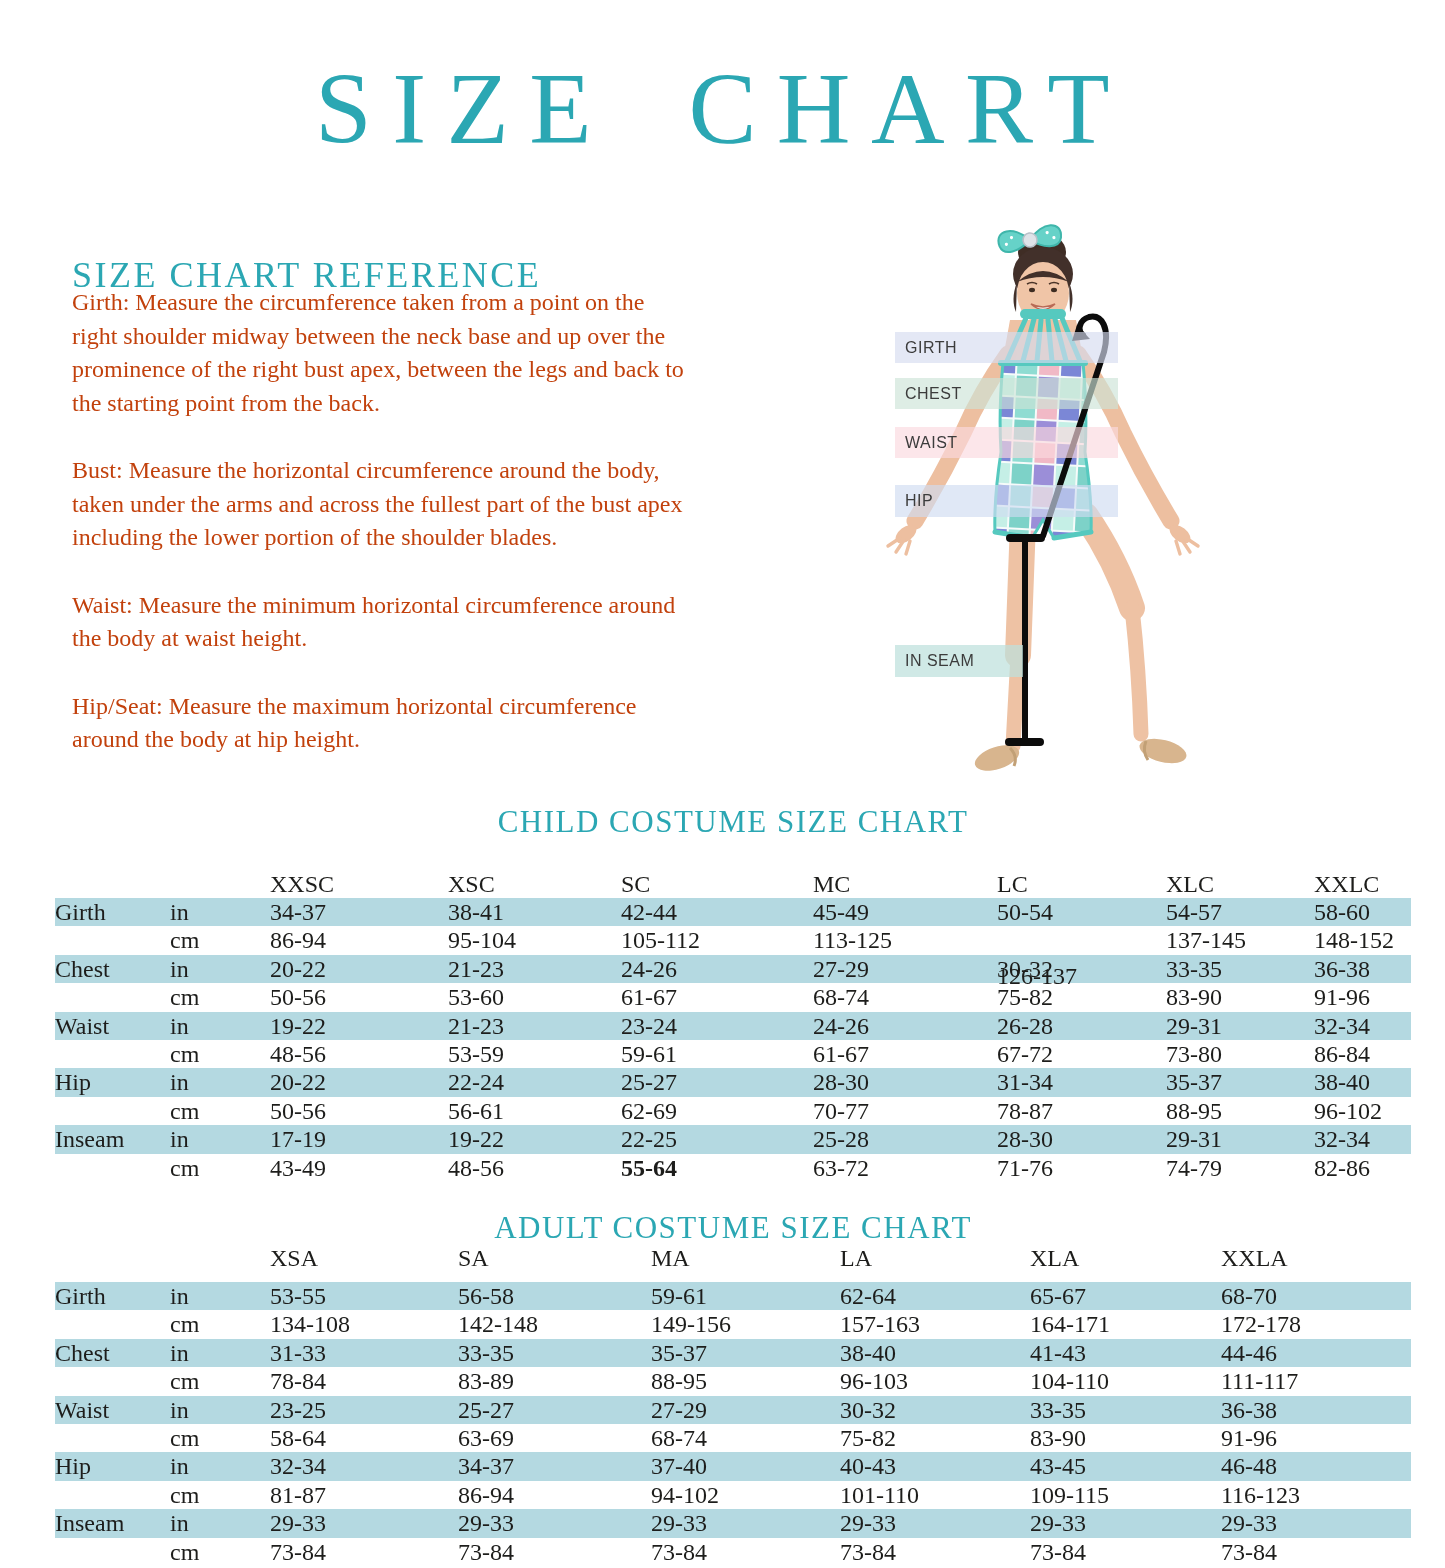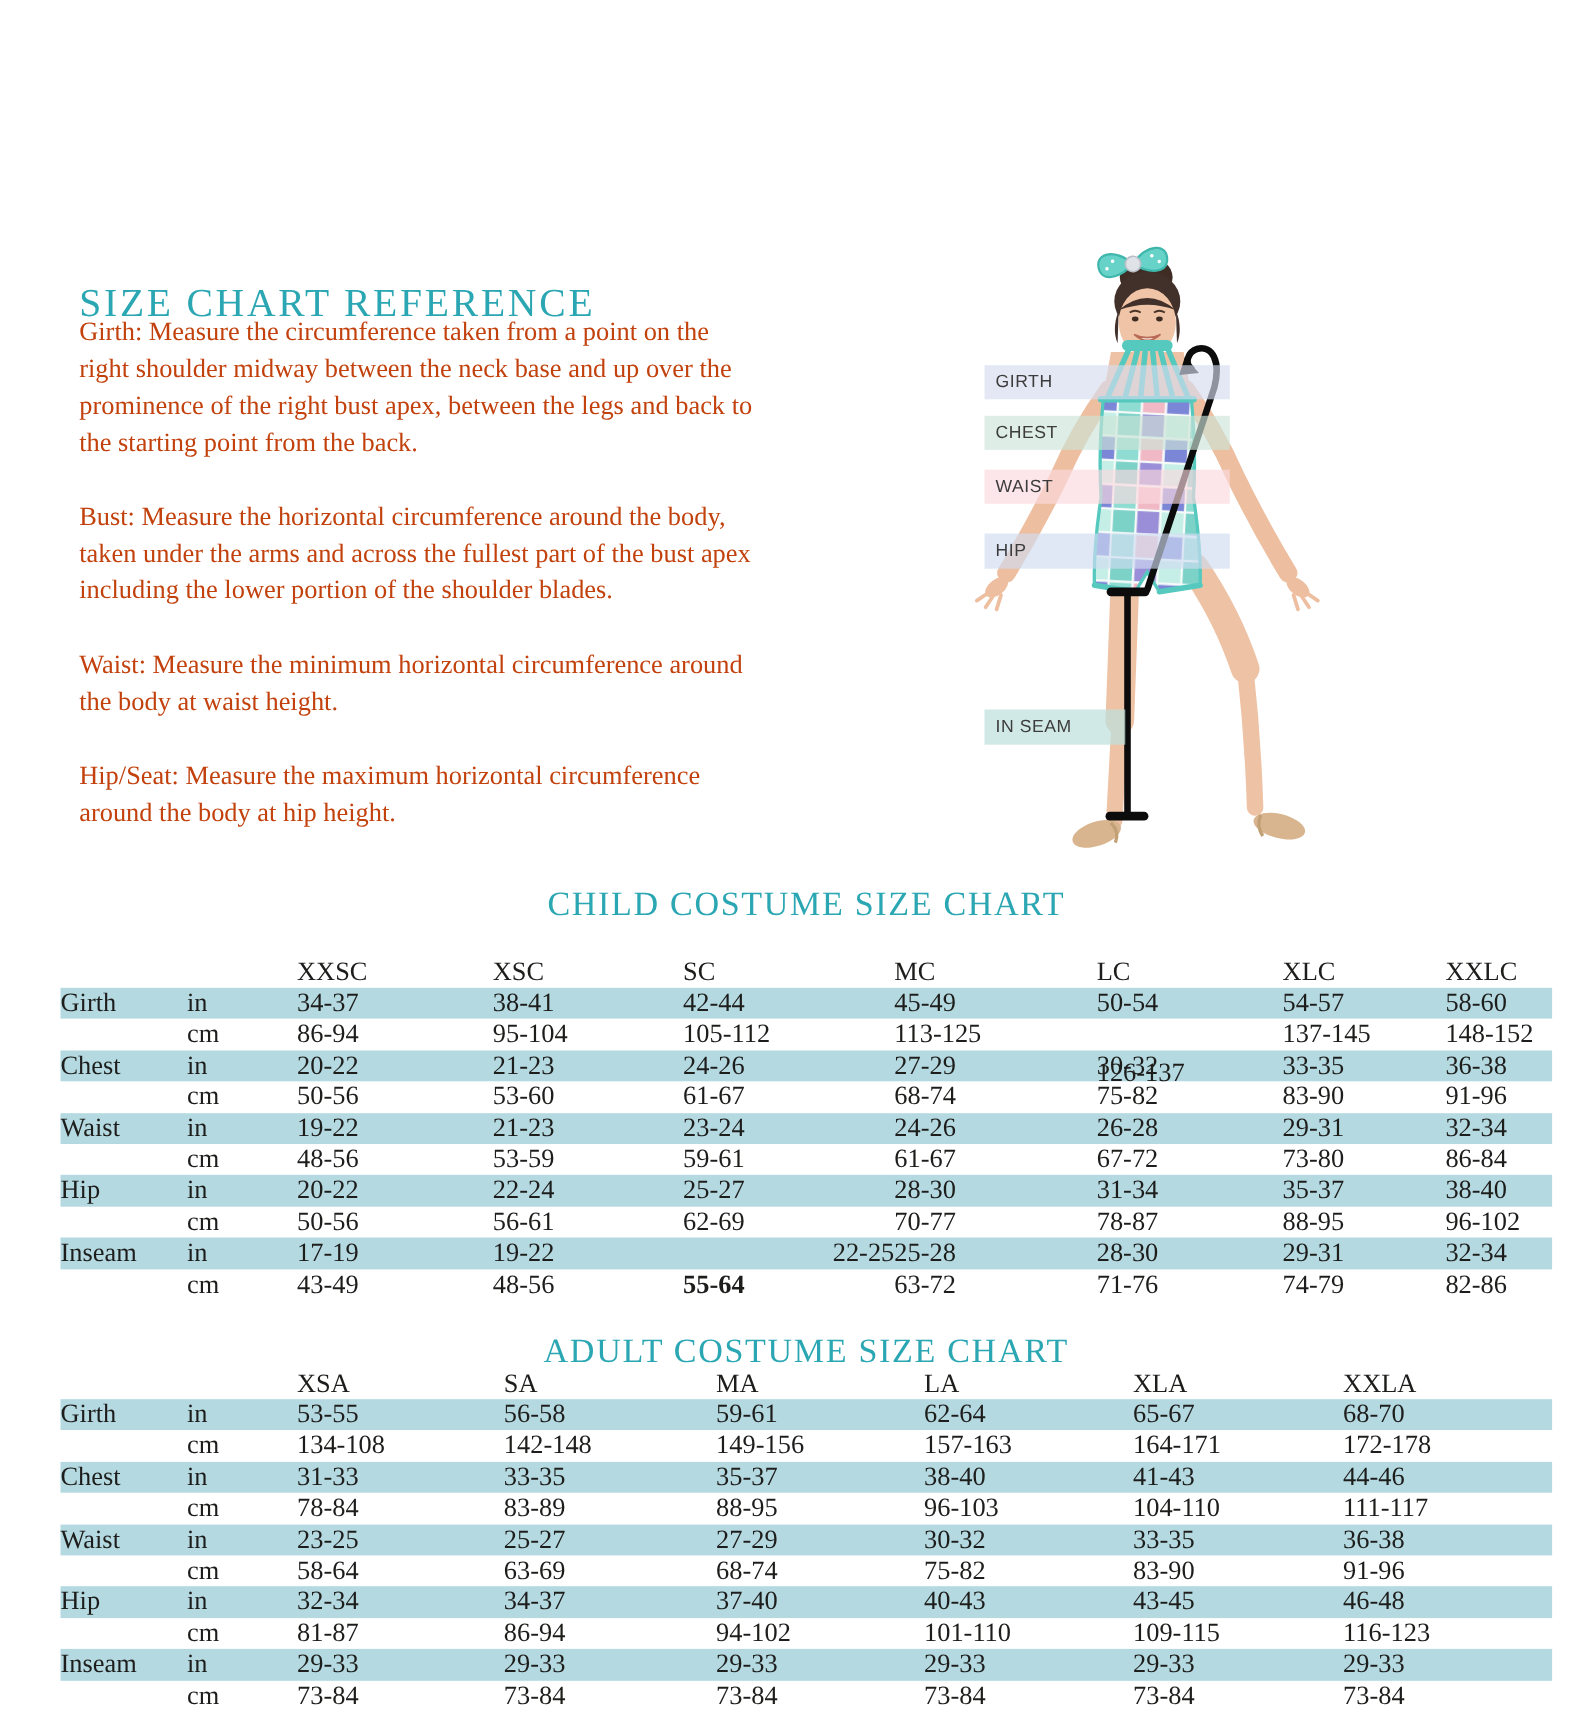--- a/index.html
+++ b/index.html
@@ -39,29 +39,30 @@
   }
   .chart-heading.child { top:804px; }
   .chart-heading.adult { top:1210px; }
 
   .sizetable { position:absolute; left:55px; width:1356px; font-size:24px; color:#1d1d1b; }
   .sizetable.child { top:860px; }
   .sizetable.adult { top:1240px; }
   .trow { display:flex; height:28.4px; line-height:28.4px; }
   .trow.thead { background:none; align-items:flex-end; line-height:normal; }
   .sizetable.child .trow.thead { height:38px; padding-bottom:0px; }
-  .sizetable.adult .trow.thead { height:32px; padding-bottom:0px; }
+  .sizetable.adult .trow.thead { height:32px; padding-bottom:10px; }
   .trow.banded { background:#b4d9e1; }
   .tcell { flex:none; white-space:nowrap; overflow:visible; }
 </style>
 </head>
 <body>
 
 <div class="page">
 
+  <div class="title">SIZE CHART</div>
 
   <div class="ref-heading">SIZE CHART REFERENCE</div>
   <div class="ref-text">
     <p>Girth: Measure the circumference taken from a point on the right shoulder midway between the neck base and up over the prominence of the right bust apex, between the legs and back to the starting point from the back.</p>
     <p>Bust: Measure the horizontal circumference around the body, taken under the arms and across the fullest part of the bust apex including the lower portion of the shoulder blades.</p>
     <p>Waist: Measure the minimum horizontal circumference around the body at waist height.</p>
     <p>Hip/Seat: Measure the maximum horizontal circumference around the body at hip height.</p>
   </div>
 
   <svg class="dancer" viewBox="0 0 370 600" xmlns="http://www.w3.org/2000/svg">
@@ -247,21 +248,21 @@
         <span class="tcell" style="width: 184px;">70-77</span>
         <span class="tcell" style="width: 169px;">78-87</span>
         <span class="tcell" style="width: 148px;">88-95</span>
         <span class="tcell" style="width: 97px;">96-102</span>
       </div>
       <div class="trow banded">
         <span class="tcell" style="width: 115px;">Inseam</span>
         <span class="tcell" style="width: 100px;">in</span>
         <span class="tcell" style="width: 178px;">17-19</span>
         <span class="tcell" style="width: 173px;">19-22</span>
-        <span class="tcell" style="width: 192px; text-align: right;">22-25</span>
+        <span class="tcell" style="width: 192px;">22-25</span>
         <span class="tcell" style="width: 184px;">25-28</span>
         <span class="tcell" style="width: 169px;">28-30</span>
         <span class="tcell" style="width: 148px;">29-31</span>
         <span class="tcell" style="width: 97px;">32-34</span>
       </div>
       <div class="trow">
         <span class="tcell" style="width: 115px;"></span>
         <span class="tcell" style="width: 100px;">cm</span>
         <span class="tcell" style="width: 178px;">43-49</span>
         <span class="tcell" style="width: 173px;">48-56</span>

